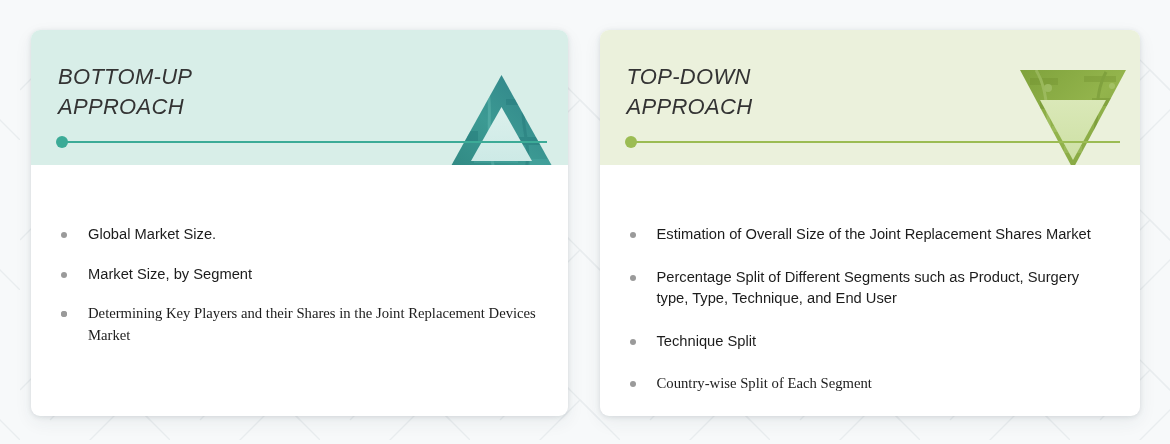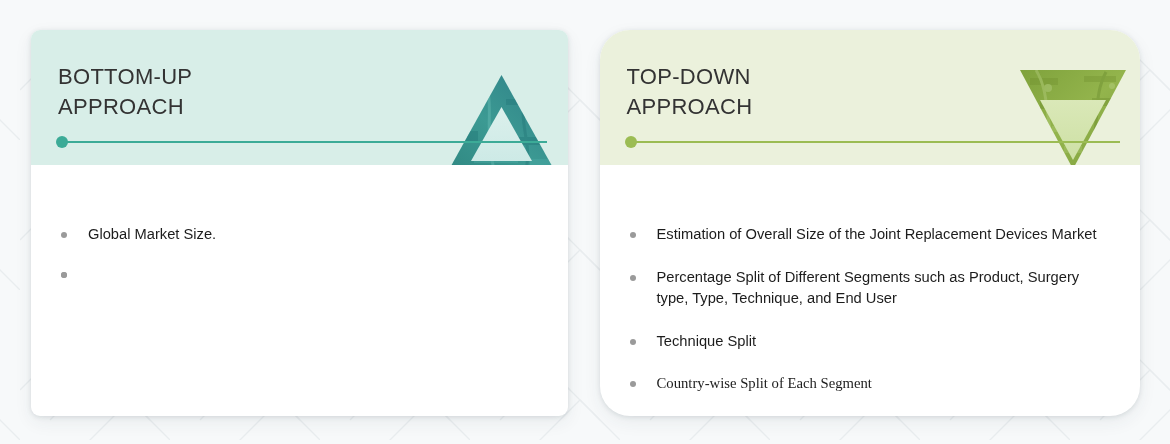--- a/index.html
+++ b/index.html
@@ -41,27 +41,28 @@
     position: relative;
     background: #ffffff;
     border-radius: 9px;
     box-shadow: 0 1px 5px rgba(40,60,70,.13), 0 6px 18px rgba(40,60,70,.07);
     overflow: hidden;
     height: 386px;
     display: flex;
     flex-direction: column;
   }
   .card.left  { width: 537px; }
-  .card.right { width: 541px; border-radius: 30px; }
+  .card.right { width: 541px; }
 
   .card-header {
     position: relative;
     height: 135px;
     flex: 0 0 135px;
     overflow: hidden;
+    font-style: italic;
   }
   .card.left  .card-header { background: #d8eee8; }
   .card.right .card-header { background: #ebf1dc; }
 
   .card-title {
     position: absolute;
     left: 27px;
     top: 32px;
     font-size: 22px;
     line-height: 30px;
@@ -196,23 +197,28 @@
     </div>
 
     <div class="card-body">
       <ul class="bullets">
         <li>
           <span class="dot"></span>
           <span>Global Market Size.</span>
         </li>
         <li>
           <span class="dot"></span>
-        </li>
-        <li>
-          <span class="dot"></span>
+          <span>Market Size, by Segment</span>
+        </li>
+        <li>
+          <span class="dot"></span>
+        </li>
+        <li>
+          <span class="dot"></span>
+          <span>Determining Key Players and their Shares in the Joint Replacement Devices Market</span>
         </li>
       </ul>
     </div>
   </section>
 
   <section class="card right">
     <div class="card-header">
 
       <div class="card-title">TOP-DOWN
 APPROACH</div>
@@ -253,21 +259,21 @@
       <div class="accent">
         <span class="accent-dot"></span>
         <span class="accent-line"></span>
       </div>
     </div>
 
     <div class="card-body">
       <ul class="bullets">
         <li>
           <span class="dot"></span>
-          <span>Estimation of Overall Size of the Joint Replacement Devices Market</span>
+          <span>Estimation of Overall Size of the Joint Replacement Shares Market</span>
         </li>
         <li>
           <span class="dot"></span>
           <span>Percentage Split of Different Segments such as Product, Surgery type, Type, Technique, and End User</span>
         </li>
         <li>
           <span class="dot"></span>
           <span>Technique Split</span>
         </li>
         <li>

